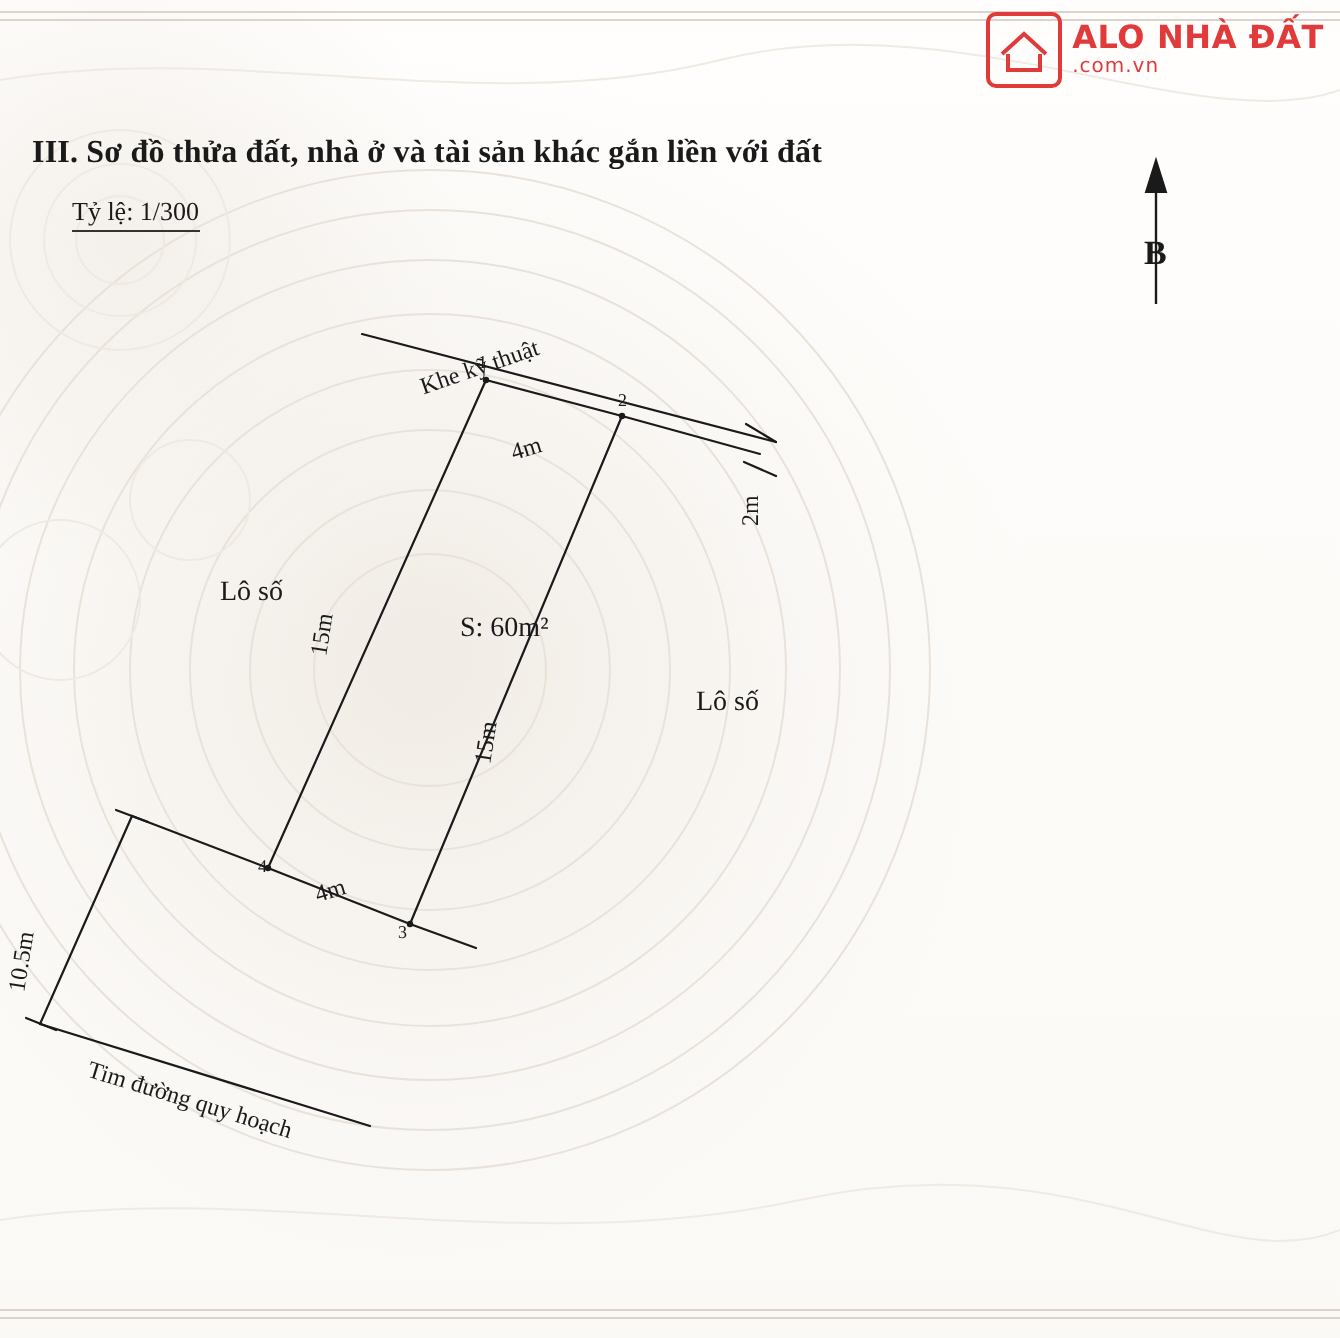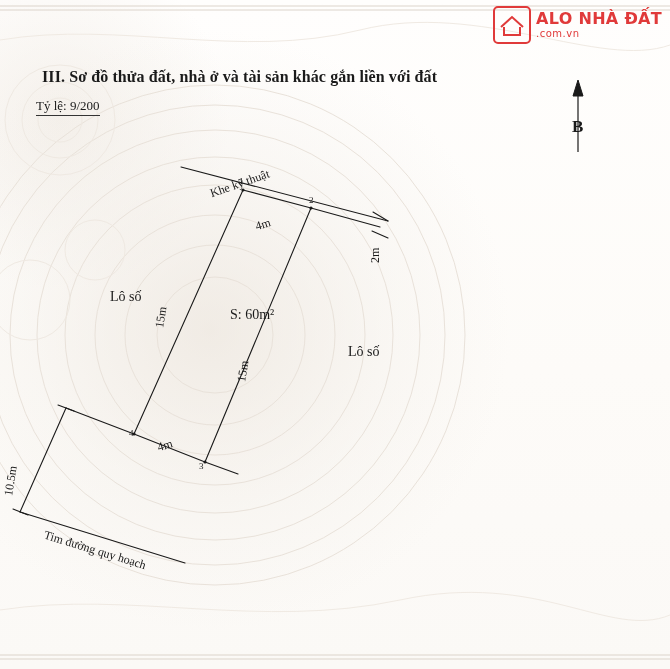--- a/index.html
+++ b/index.html
@@ -37,21 +37,20 @@
   }
   .hd-title {
     position: absolute;
     left: 16px;
     top: 68px;
     font-size: 16px;
     font-weight: bold;
     color: #1a1a1a;
     white-space: nowrap;
     letter-spacing: 0.1px;
-    margin-left: 26px;
   }
   .hd-scale {
     position: absolute;
     left: 36px;
     top: 98px;
     font-size: 13px;
     color: #1a1a1a;
     border-bottom: 1px solid #333;
     padding-bottom: 1px;
     white-space: nowrap;
@@ -157,21 +156,21 @@
         <path d="M9 19 L9 27 L25 27 L25 19" fill="none" stroke="#e03a3a" stroke-width="2"></path>
       </svg>
     </div>
     <div class="logo-text">
       <div class="logo-main">ALO NHÀ ĐẤT</div>
       <div class="logo-sub">.com.vn</div>
     </div>
   </div>
 
   <div class="hd-title">III. Sơ đồ thửa đất, nhà ở và tài sản khác gắn liền với đất</div>
-  <div class="hd-scale">Tỷ lệ: 9/200</div>
+  <div class="hd-scale">Tỷ lệ: 1/300</div>
 
   <svg id="diagram" width="670" height="669">
     <g stroke="#1a1a1a" fill="none" stroke-width="1.1" stroke-linecap="round">
 
       <line x1="181" y1="167" x2="388" y2="221"></line>
 
       <line x1="243" y1="190" x2="311" y2="208"></line>
 
       <line x1="311" y1="208" x2="380" y2="227"></line>
 

